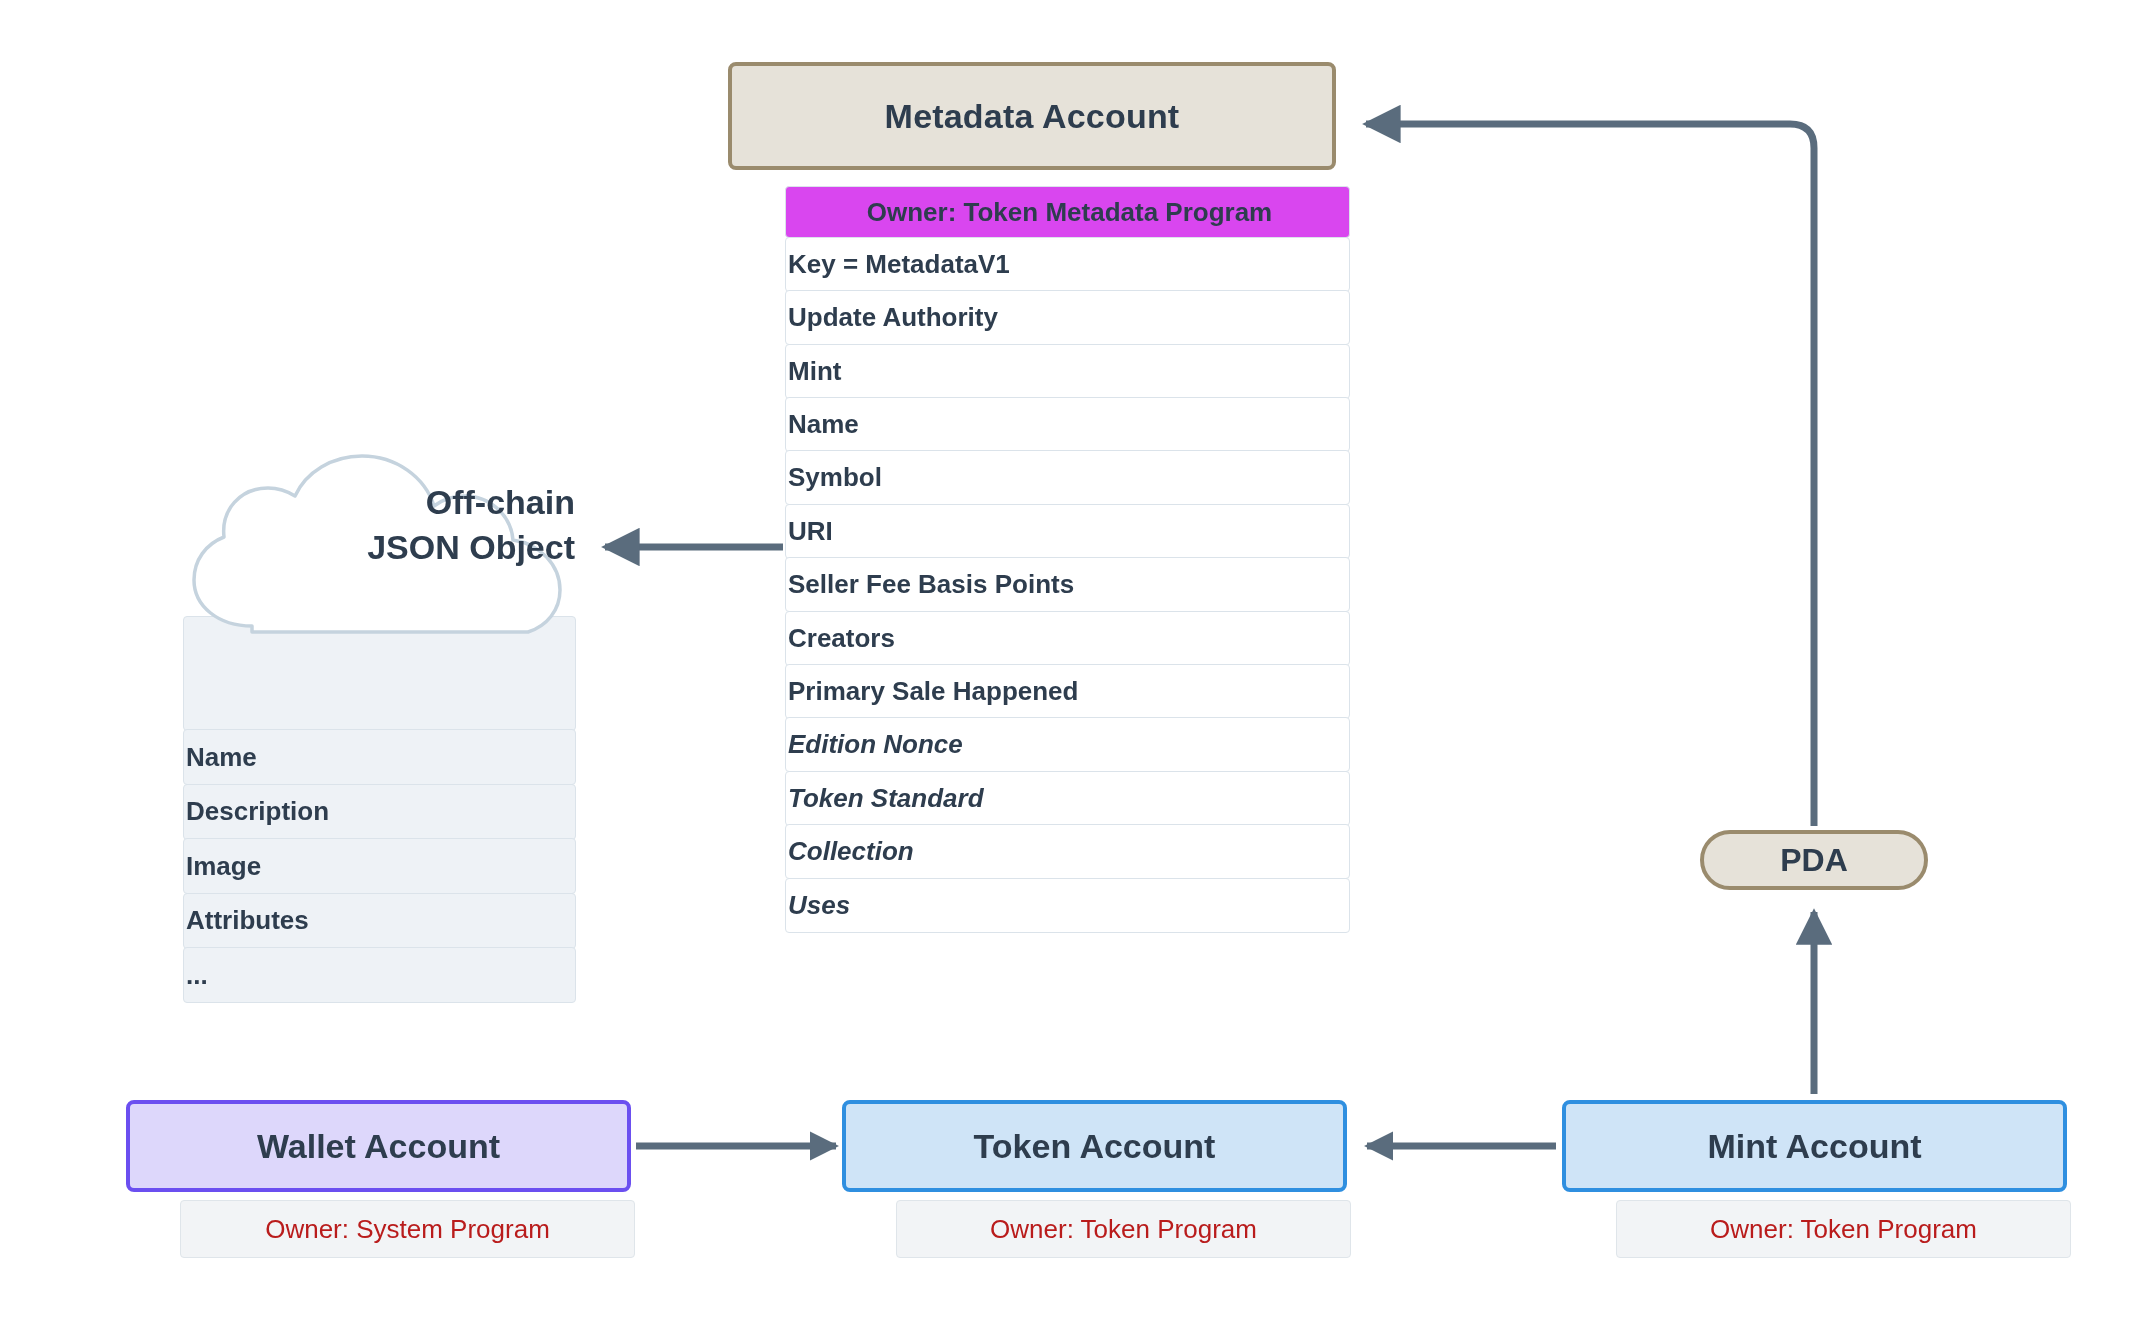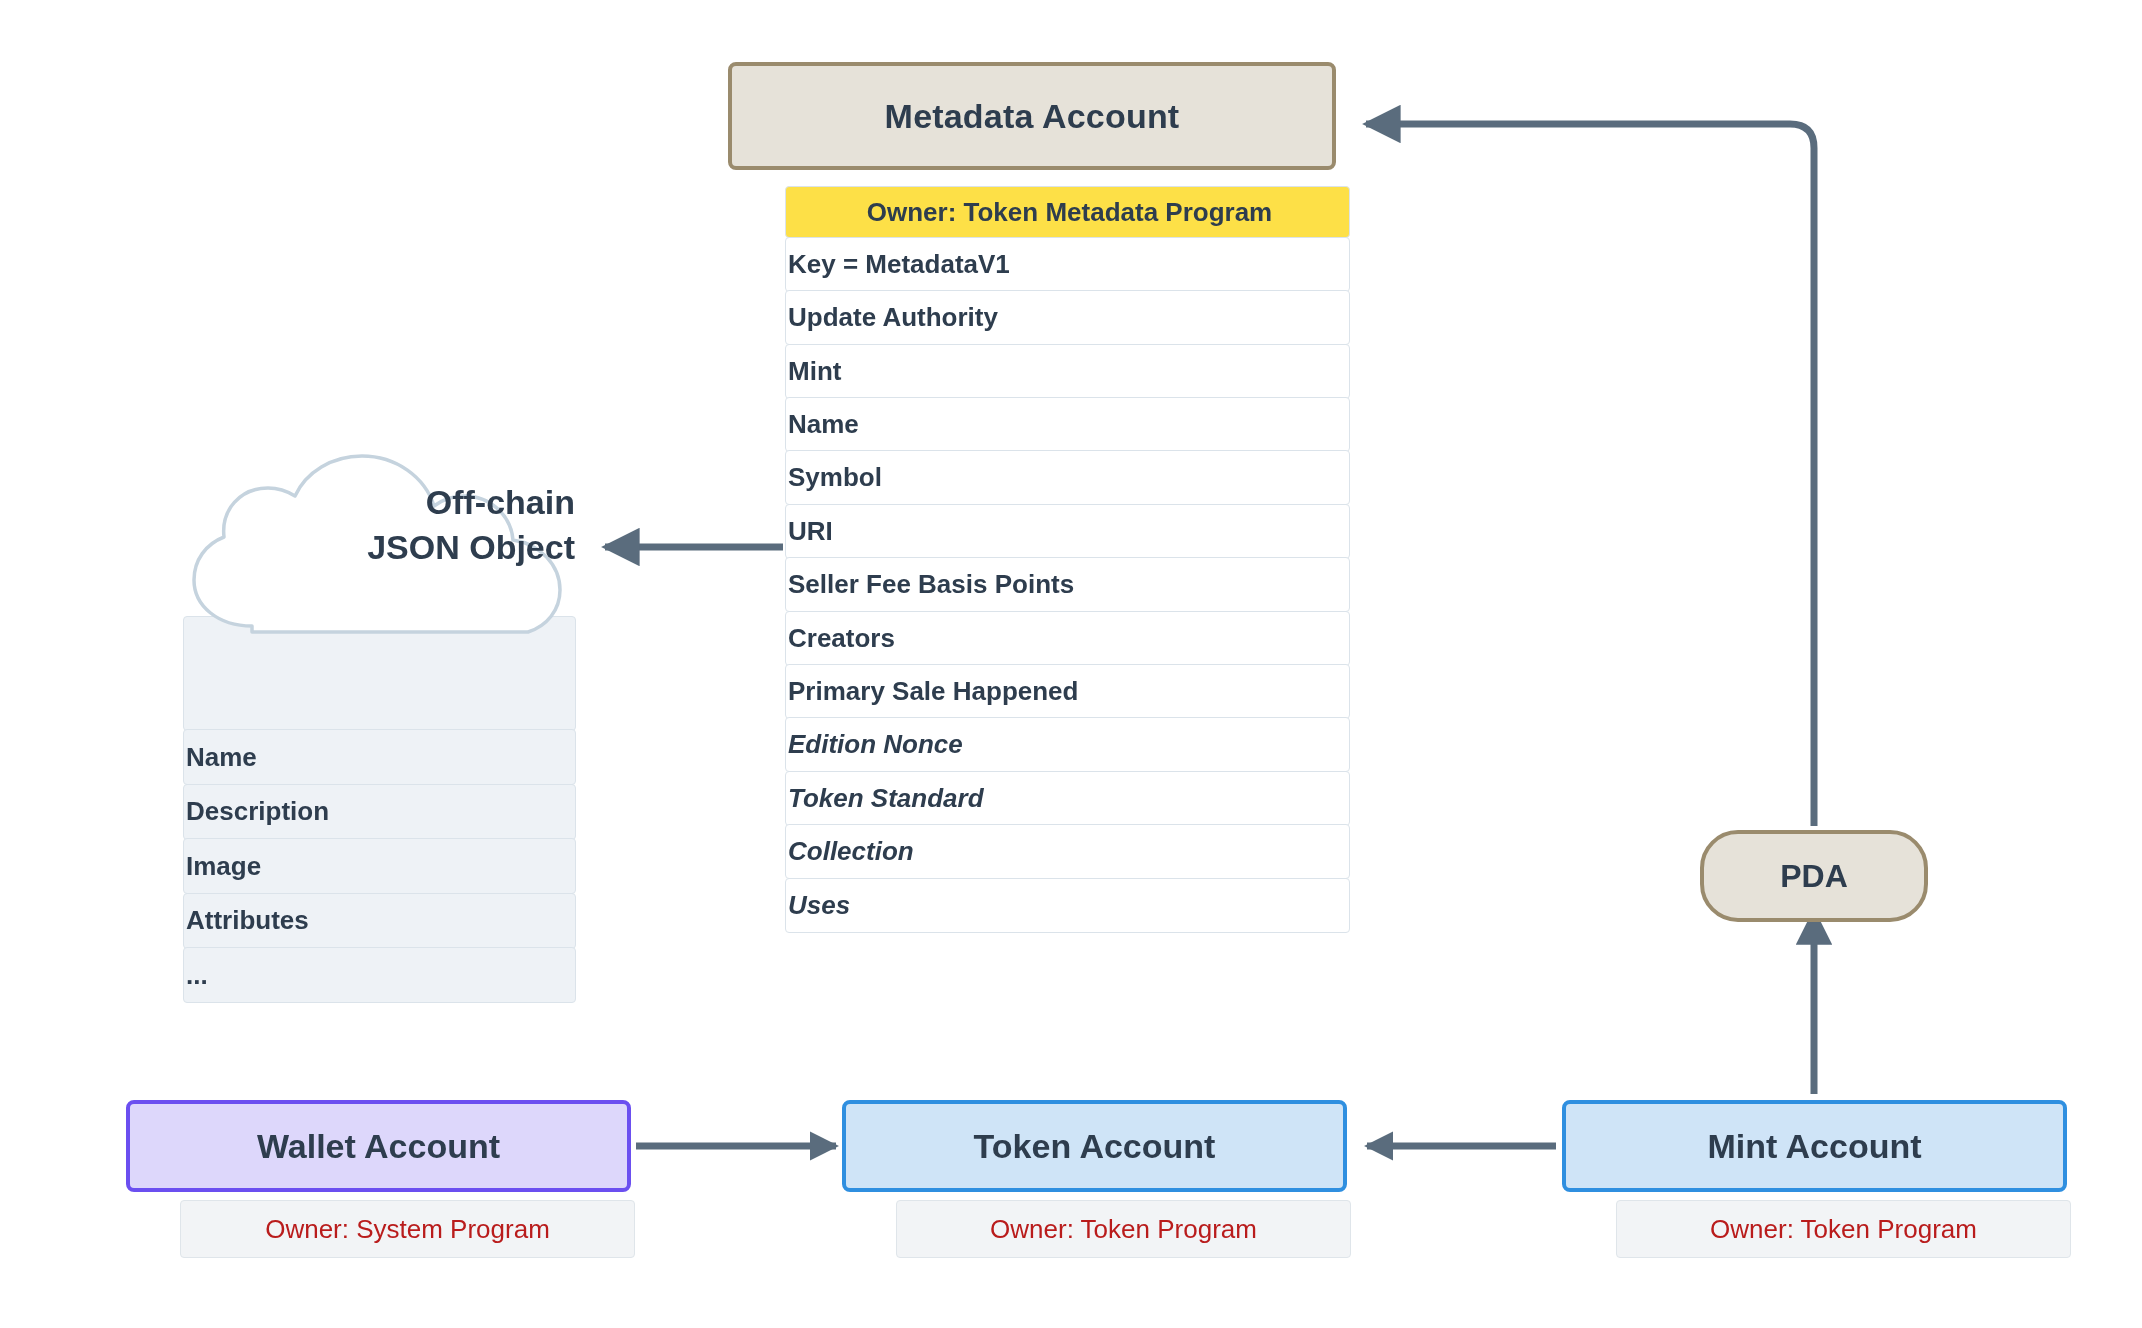--- a/index.html
+++ b/index.html
@@ -44,21 +44,21 @@
     font-size: 26px;
     font-weight: bold;
     color: #2e3d4e;
     display: flex;
     align-items: center;
     padding-left: 2px;
     margin-top: -1.6px;
   }
   .row.italic { font-style: italic; }
   .row.owner {
-    background: #fde047;
+    background: #d946ef;
     justify-content: center;
     padding-left: 4px;
     font-size: 26px;
   }
 
   
   #metadata-header {
     left: 728px; top: 62px; width: 608px; height: 108px;
     background: #e6e2d9;
     border: 4px solid #9a8b6d;
@@ -147,21 +147,21 @@
     left: 1562px; top: 1100px; width: 505px; height: 92px;
     background: #cfe4f7; border: 4px solid #2f8fe0;
   }
   #mint-owner {
     left: 1616px; top: 1200px; width: 455px; height: 58px;
   }
 
   
   #pda {
     position: absolute;
-    left: 1700px; top: 830px; width: 228px; height: 92px;
+    left: 1700px; top: 830px; width: 228px; height: 60px;
     box-sizing: border-box;
     background: #e6e2d9;
     border: 4px solid #9a8b6d;
     border-radius: 38px;
     display: flex;
     align-items: center;
     justify-content: center;
     font-size: 32px;
     font-weight: bold;
     color: #2e3d4e;

